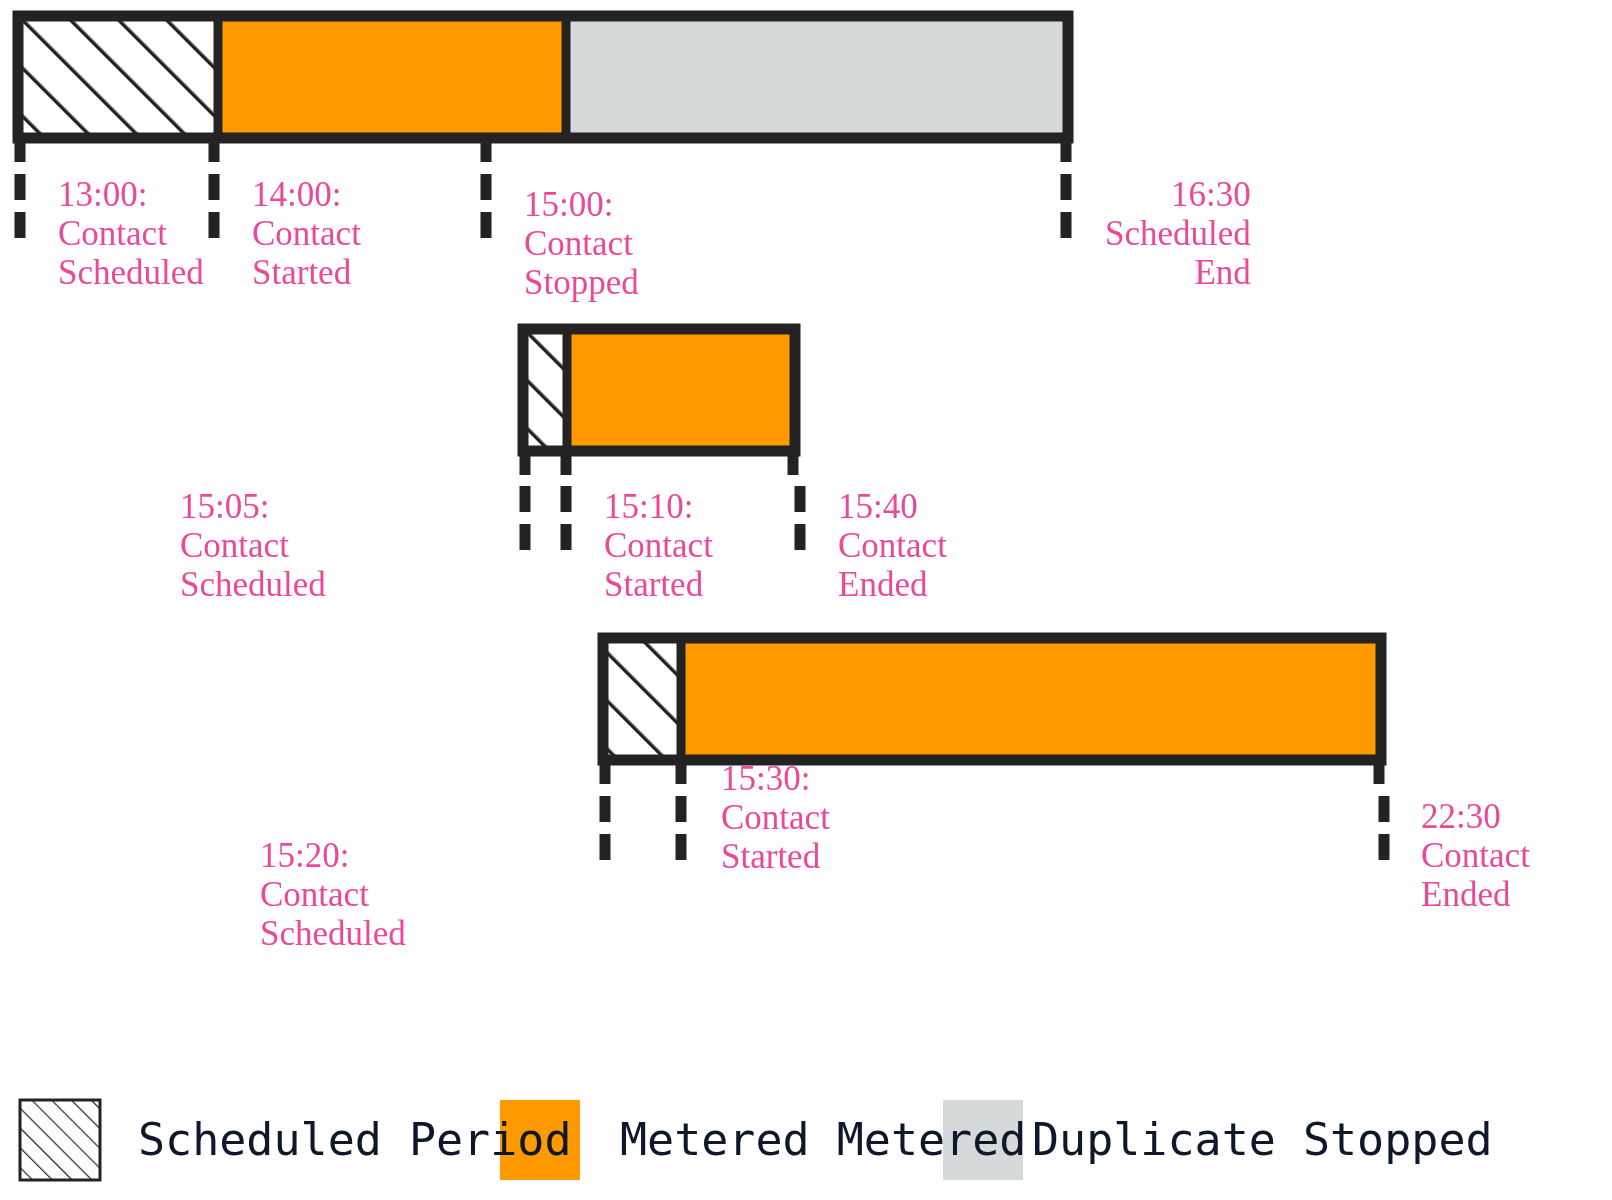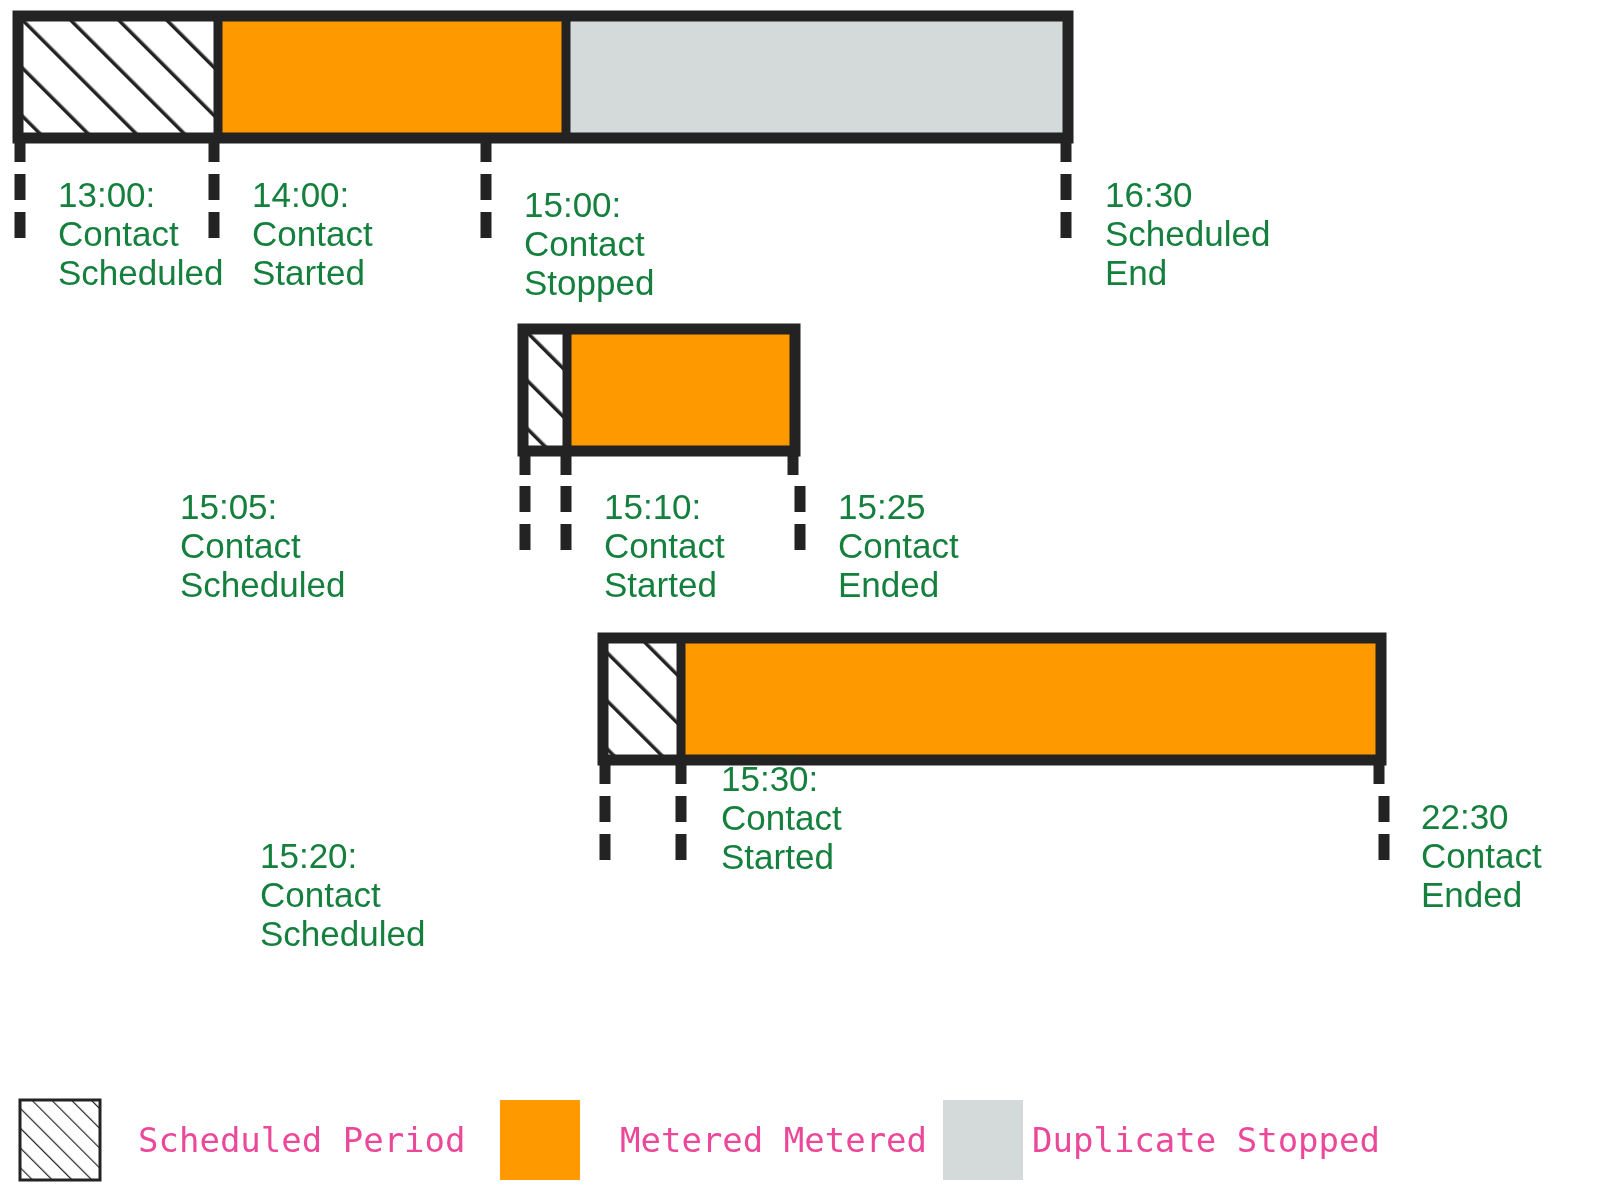--- a/index.html
+++ b/index.html
@@ -17,35 +17,35 @@
 
   #canvas {
     position: absolute;
     inset: 0;
     width: 1612px;
     height: 1200px;
   }
 
   .tl-label {
     position: absolute;
-    font-family: Liberation Sans, sans-serif;
+    font-family: Liberation Serif, serif;
     font-size: 35px;
     line-height: 39px;
-    color: #15803d;
+    color: #ec4899;
     white-space: pre;
     letter-spacing: 0px;
   }
   .tl-label.rt { }
 
   .legend-label {
     position: absolute;
     font-family: "DejaVu Sans Mono", "Liberation Mono", monospace;
-    font-size: 34px;
+    font-size: 45px;
     line-height: 40px;
-    color: #ec4899;
+    color: #0f172a;
     white-space: pre;
   }
 </style>
 </head>
 <body>
 
 <svg id="canvas" viewBox="0 0 1612 1200" width="1612" height="1200" xmlns="http://www.w3.org/2000/svg">
   <defs>
     <pattern id="hatch-bar" patternUnits="userSpaceOnUse" width="34" height="34" patternTransform="rotate(-45)">
       <rect width="34" height="34" fill="#ffffff"></rect>
@@ -137,27 +137,27 @@
     <rect x="943" y="1100" width="80" height="80" fill="#D4DADA"></rect>
   </g>
 </svg>
 
 <div class="tl-label" style="left:58px; top:175px;"><span>13:00:</span><br><span>Contact</span><br><span>Scheduled</span></div>
 
 <div class="tl-label" style="left:252px; top:175px;"><span>14:00:</span><br><span>Contact</span><br><span>Started</span></div>
 
 <div class="tl-label" style="left:524px; top:185px;"><span>15:00:</span><br><span>Contact</span><br><span>Stopped</span></div>
 
-<div class="tl-label" style="left:1105px; top:175px;"><span>16:30</span><br><span>Scheduled</span><br><span>End</span></div>
+<div class="tl-label" style="left:1105px; top:175px;text-align:right;"><span>16:30</span><br><span>Scheduled</span><br><span>End</span></div>
 
 <div class="tl-label rt" style="left:180px; top:487px; width:320px;"><span>15:05:</span><br><span>Contact</span><br><span>Scheduled</span></div>
 
 <div class="tl-label" style="left:604px; top:487px;"><span>15:10:</span><br><span>Contact</span><br><span>Started</span></div>
 
-<div class="tl-label" style="left:838px; top:487px;"><span>15:25</span><br><span>Contact</span><br><span>Ended</span></div>
+<div class="tl-label" style="left:838px; top:487px;"><span>15:40</span><br><span>Contact</span><br><span>Ended</span></div>
 
 <div class="tl-label rt" style="left:260px; top:836px; width:320px;"><span>15:20:</span><br><span>Contact</span><br><span>Scheduled</span></div>
 
 <div class="tl-label" style="left:721px; top:759px;"><span>15:30:</span><br><span>Contact</span><br><span>Started</span></div>
 
 <div class="tl-label" style="left:1421px; top:797px;"><span>22:30</span><br><span>Contact</span><br><span>Ended</span></div>
 
 <div class="legend-label" style="left:138px; top:1120px;">Scheduled Period</div>
 <div class="legend-label" style="left:620px; top:1120px;">Metered Metered</div>
 <div class="legend-label" style="left:1032px; top:1120px;">Duplicate Stopped</div>

